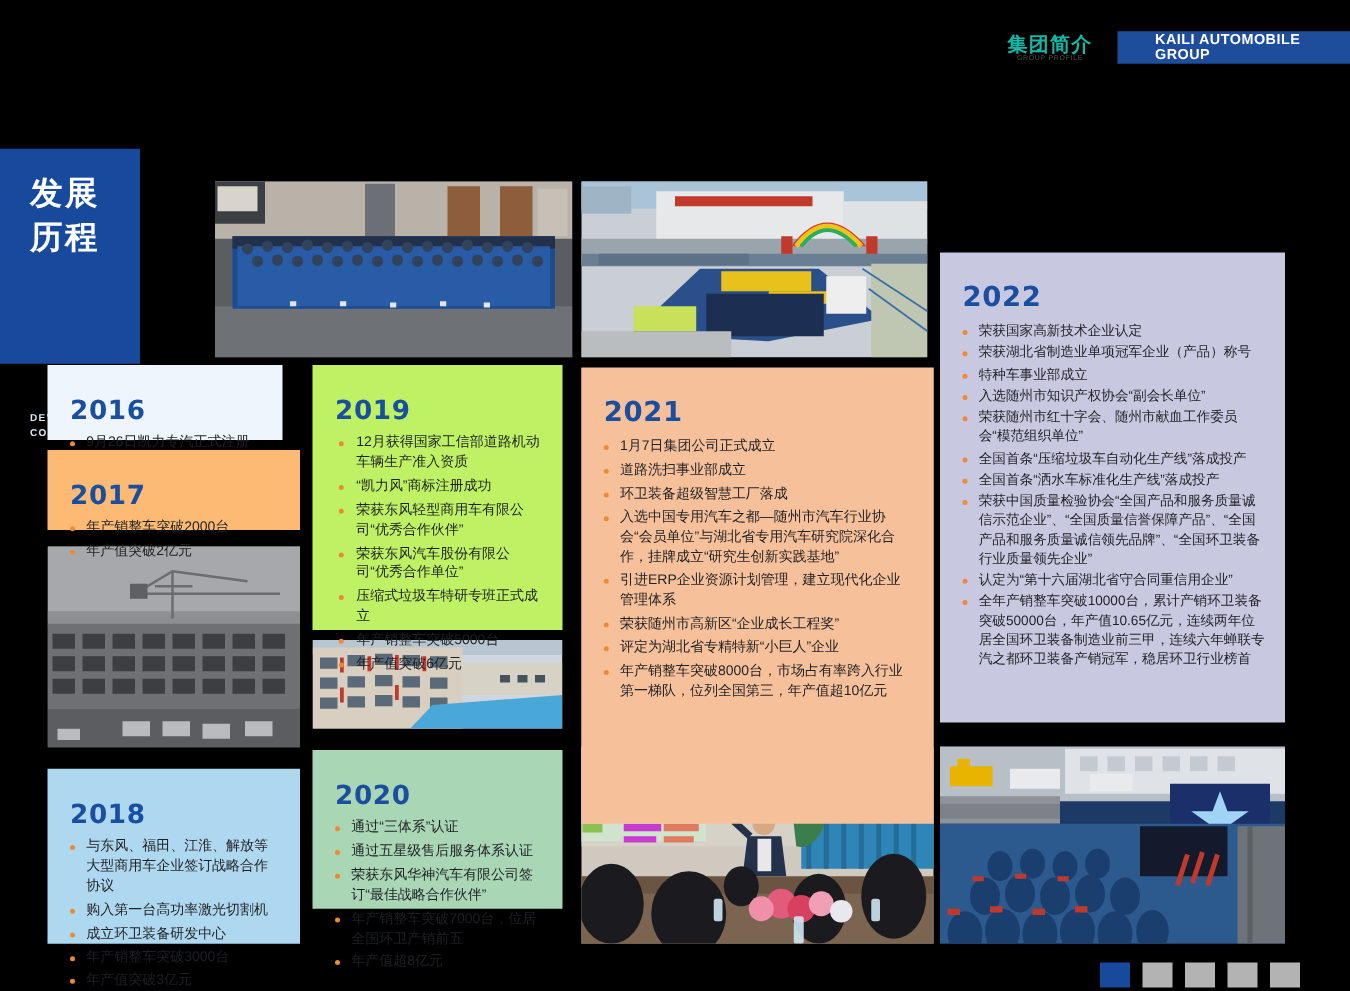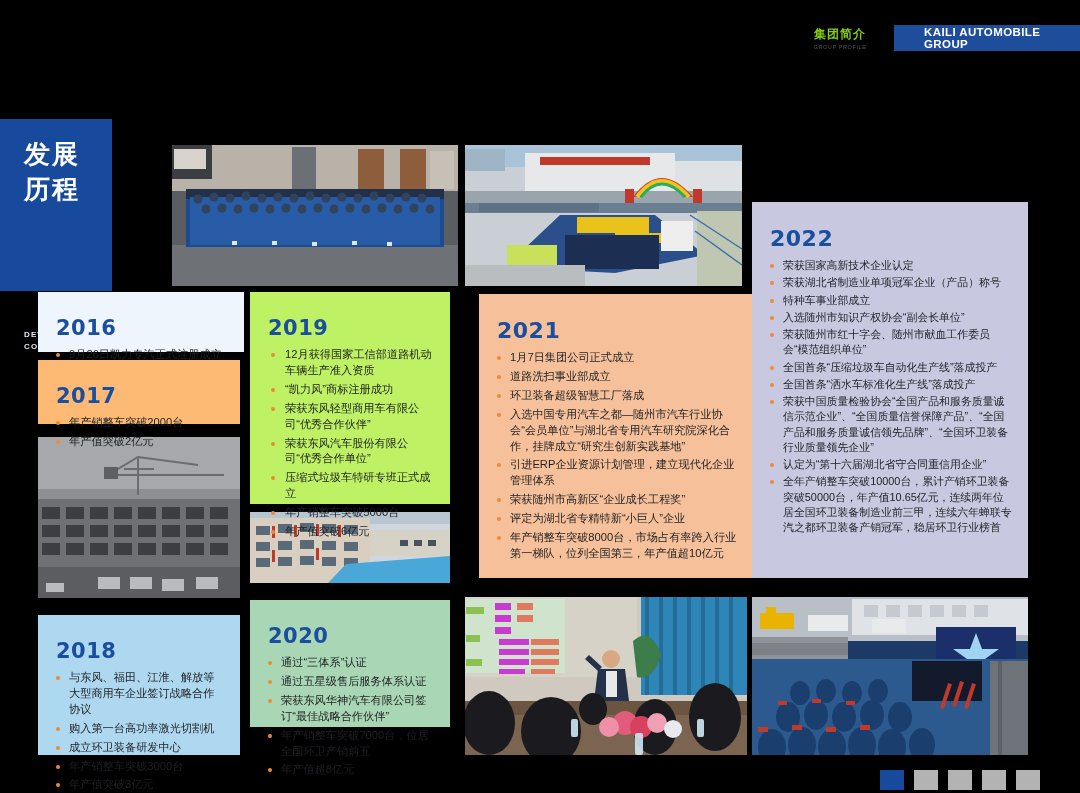--- a/index.html
+++ b/index.html
@@ -7,21 +7,21 @@
   body{
     width:1080px; height:793px;
     font-family:"Liberation Sans","DejaVu Sans",sans-serif;
     position:relative; overflow:hidden;
   }
 
   
   .header{ position:absolute; left:0; top:0; width:1080px; height:74px; }
   .hdr-cn{
     position:absolute; right:200px; top:28px;
-    color:#84cc16; font-size:12px; font-weight:700; letter-spacing:1px;
+    color:#14b8a6; font-size:16px; font-weight:700; letter-spacing:1px;
     line-height:1.15; text-align:center; width:80px;
   }
   .hdr-en{
     position:absolute; right:200px; top:44px;
     color:#55555a; font-size:5.5px; letter-spacing:.6px;
     text-align:center; width:80px;
   }
   .hdr-badge{
     position:absolute; left:894px; top:25px; width:192px; height:26px;
     background:#1e4d9b; color:#fff;
@@ -55,26 +55,26 @@
   .card li{
     position:relative; padding-left:13px; margin-bottom:3px;
     font-size:11.2px; line-height:1.42; color:#1f2024;
   }
   .card li:before{
     content:""; position:absolute; left:0; top:6px;
     width:4px; height:4px; border-radius:50%; background:#ef8a33;
   }
 
   
-  .c2016{ left:38px;  top:292px; width:206px; height:60px;  background:#eff5fc; }
+  .c2016{ left:38px;  top:292px; width:188px; height:60px;  background:#eff5fc; }
   .c2017{ left:38px;  top:360px; width:202px; height:64px;  background:#fdba74; }
   .c2018{ left:38px;  top:615px; width:202px; height:140px; background:#aed8ef; }
   .c2019{ left:250px; top:292px; width:200px; height:212px; background:#bef264; }
   .c2020{ left:250px; top:600px; width:200px; height:127px; background:#a9d6b4; }
-  .c2021{ left:479px; top:294px; width:282px; height:284px; background:#f6c19a; }
+  .c2021{ left:465px; top:294px; width:282px; height:365px; background:#f6c19a; }
   .c2022{ left:752px; top:202px; width:276px; height:376px; background:#c8c8e0; }
 
   .c2021 .yr, .c2022 .yr{ font-size:22px; }
   .c2022 li{ font-size:10.9px; line-height:1.4; margin-bottom:2px; }
   .c2019 li{ padding-left:17px; }
   .c2019 li:before{ left:3px; }
 
   
   .photo{ position:absolute; overflow:hidden; background:#2a2a2a; }
   .photo > svg{ display:block; width:100%; height:100%; }

